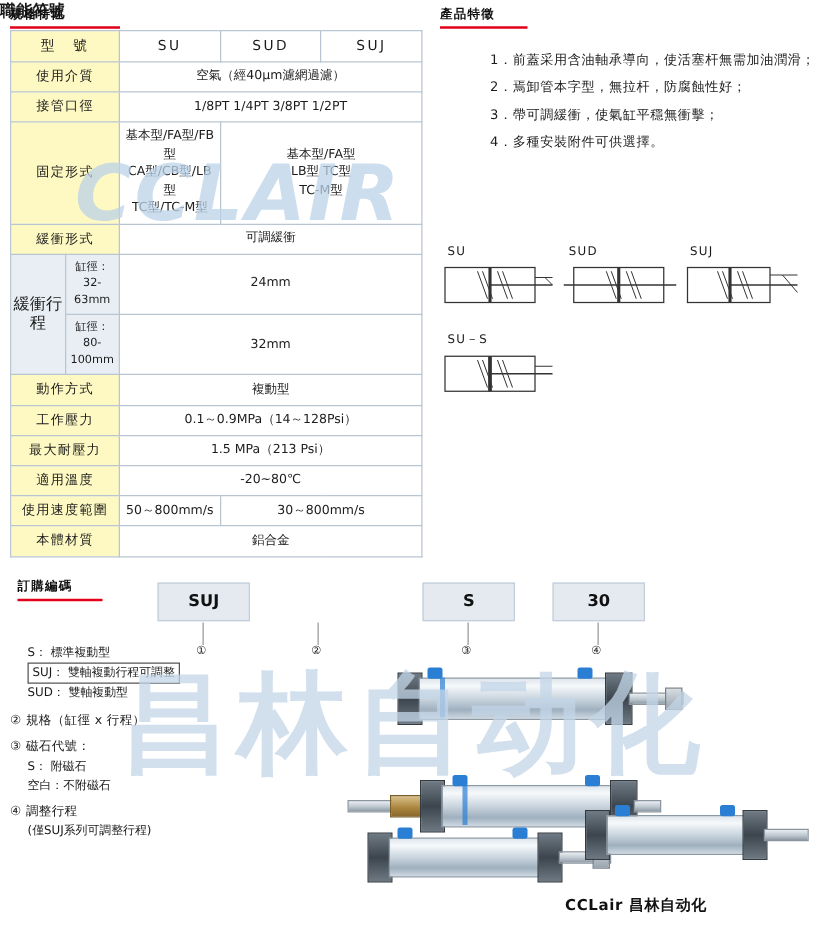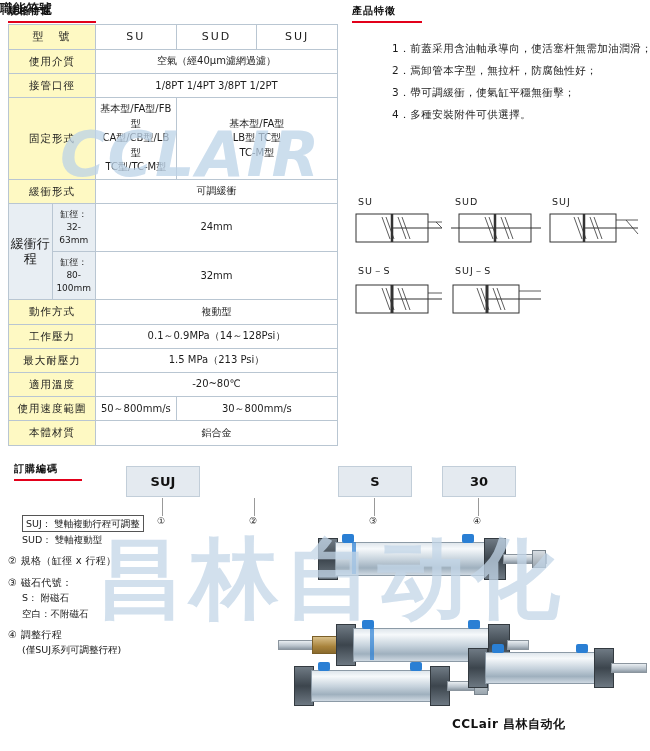--- a/index.html
+++ b/index.html
@@ -362,33 +362,20 @@
         <rect x="4" y="6" width="72" height="28" fill="none" stroke="#333" stroke-width="1"></rect>
         <line x1="40" y1="6" x2="40" y2="34" stroke="#333" stroke-width="3"></line>
         <line x1="40" y1="20" x2="90" y2="20" stroke="#333" stroke-width="1.2"></line>
         <line x1="30" y1="9" x2="38" y2="31" stroke="#333" stroke-width="0.8"></line>
         <line x1="34" y1="9" x2="42" y2="31" stroke="#333" stroke-width="0.8"></line>
         <line x1="46" y1="9" x2="54" y2="31" stroke="#333" stroke-width="0.8"></line>
         <line x1="50" y1="9" x2="58" y2="31" stroke="#333" stroke-width="0.8"></line>
         <line x1="76" y1="14" x2="90" y2="14" stroke="#333" stroke-width="0.8"></line>
       </svg>
     </div>
-    <div class="sym-cell">
-      <div class="sym-cap">SUJ－S</div>
-      <svg width="95" height="42">
-        <rect x="4" y="6" width="66" height="28" fill="none" stroke="#333" stroke-width="1"></rect>
-        <line x1="38" y1="6" x2="38" y2="34" stroke="#333" stroke-width="3"></line>
-        <line x1="38" y1="20" x2="92" y2="20" stroke="#333" stroke-width="1.2"></line>
-        <line x1="28" y1="9" x2="36" y2="31" stroke="#333" stroke-width="0.8"></line>
-        <line x1="32" y1="9" x2="40" y2="31" stroke="#333" stroke-width="0.8"></line>
-        <line x1="44" y1="9" x2="52" y2="31" stroke="#333" stroke-width="0.8"></line>
-        <line x1="48" y1="9" x2="56" y2="31" stroke="#333" stroke-width="0.8"></line>
-        <line x1="70" y1="12" x2="92" y2="12" stroke="#333" stroke-width="0.8"></line>
-      </svg>
-    </div>
   </div>
 </div>
 
 <div class="sec-title" id="order-title">
   <span>訂購編碼</span>
   <span class="underline"></span>
 </div>
 
 <div id="order-area">
   <div class="code-box" style="left:126px; top:14px; width:72px;">SUJ</div>
@@ -400,20 +387,21 @@
   <div class="vline" style="left:374px; top:46px; height:18px;"></div>
   <div class="vline" style="left:478px; top:46px; height:18px;"></div>
 
   <div class="code-num" style="left:157px; top:64px;">①</div>
   <div class="code-num" style="left:249px; top:64px;">②</div>
   <div class="code-num" style="left:369px; top:64px;">③</div>
   <div class="code-num" style="left:473px; top:64px;">④</div>
 </div>
 
 <div id="legend">
+  <div class="sub">S：  標準複動型</div>
   <div class="sub"><span class="boxed">SUJ： 雙軸複動行程可調整</span></div>
   <div class="sub">SUD： 雙軸複動型</div>
 
   <div class="item" style="margin-top:6px">② 規格（缸徑 x 行程）</div>
 
   <div class="item" style="margin-top:6px">③ 磁石代號：</div>
   <div class="sub">S：  附磁石</div>
   <div class="sub">空白：不附磁石</div>
 
   <div class="item" style="margin-top:6px">④ 調整行程</div>

